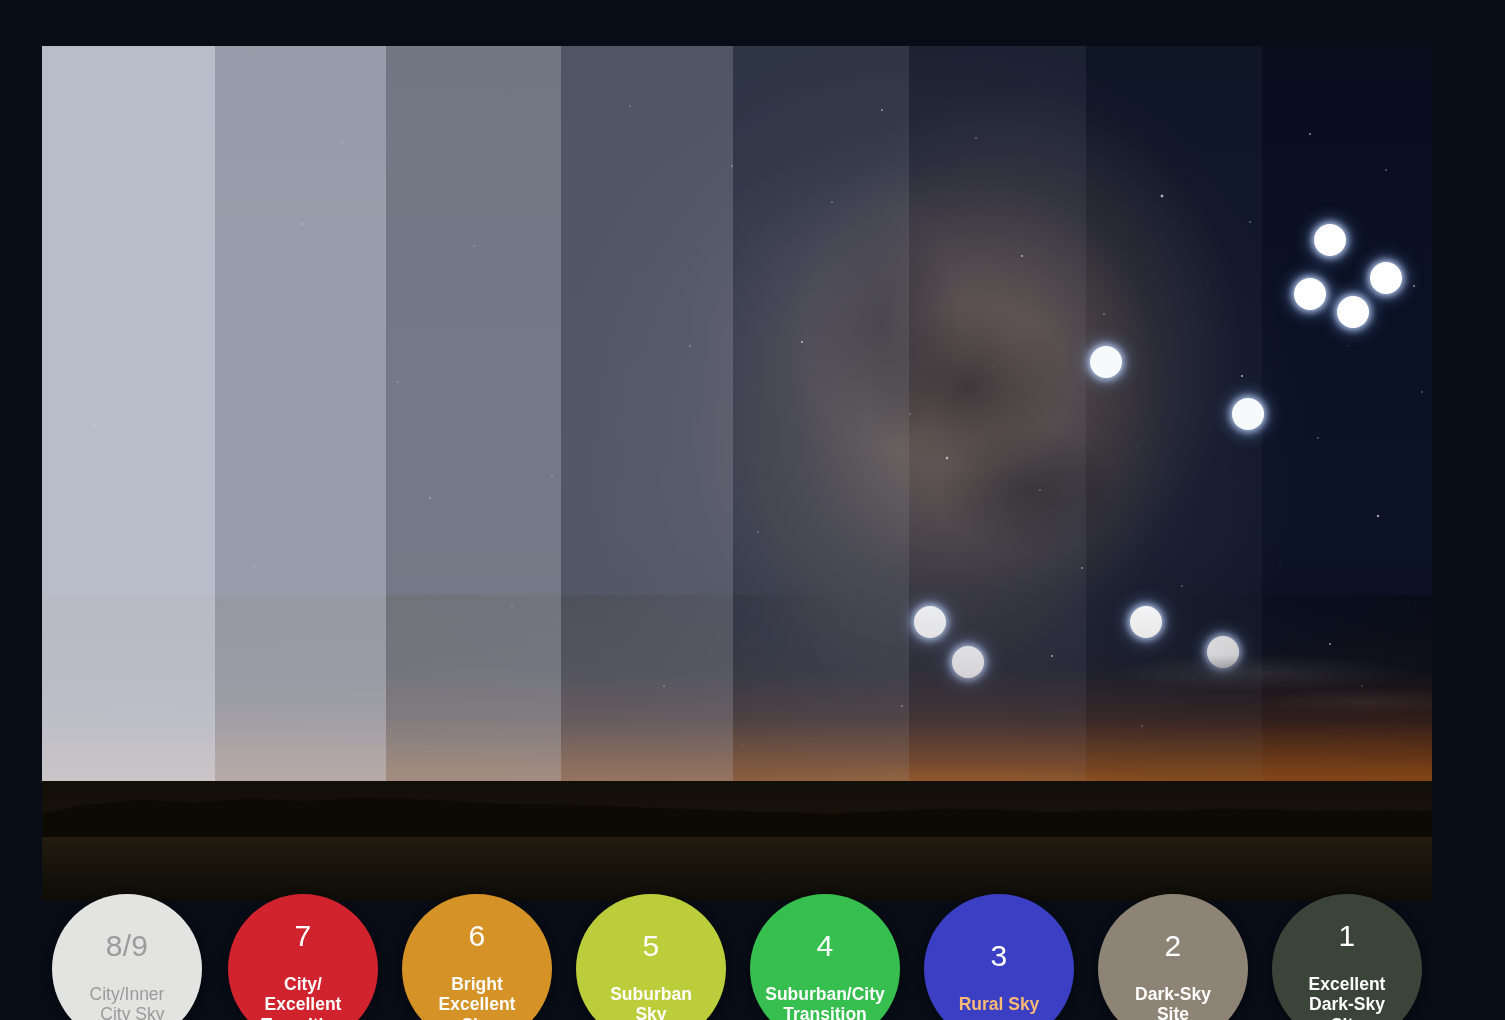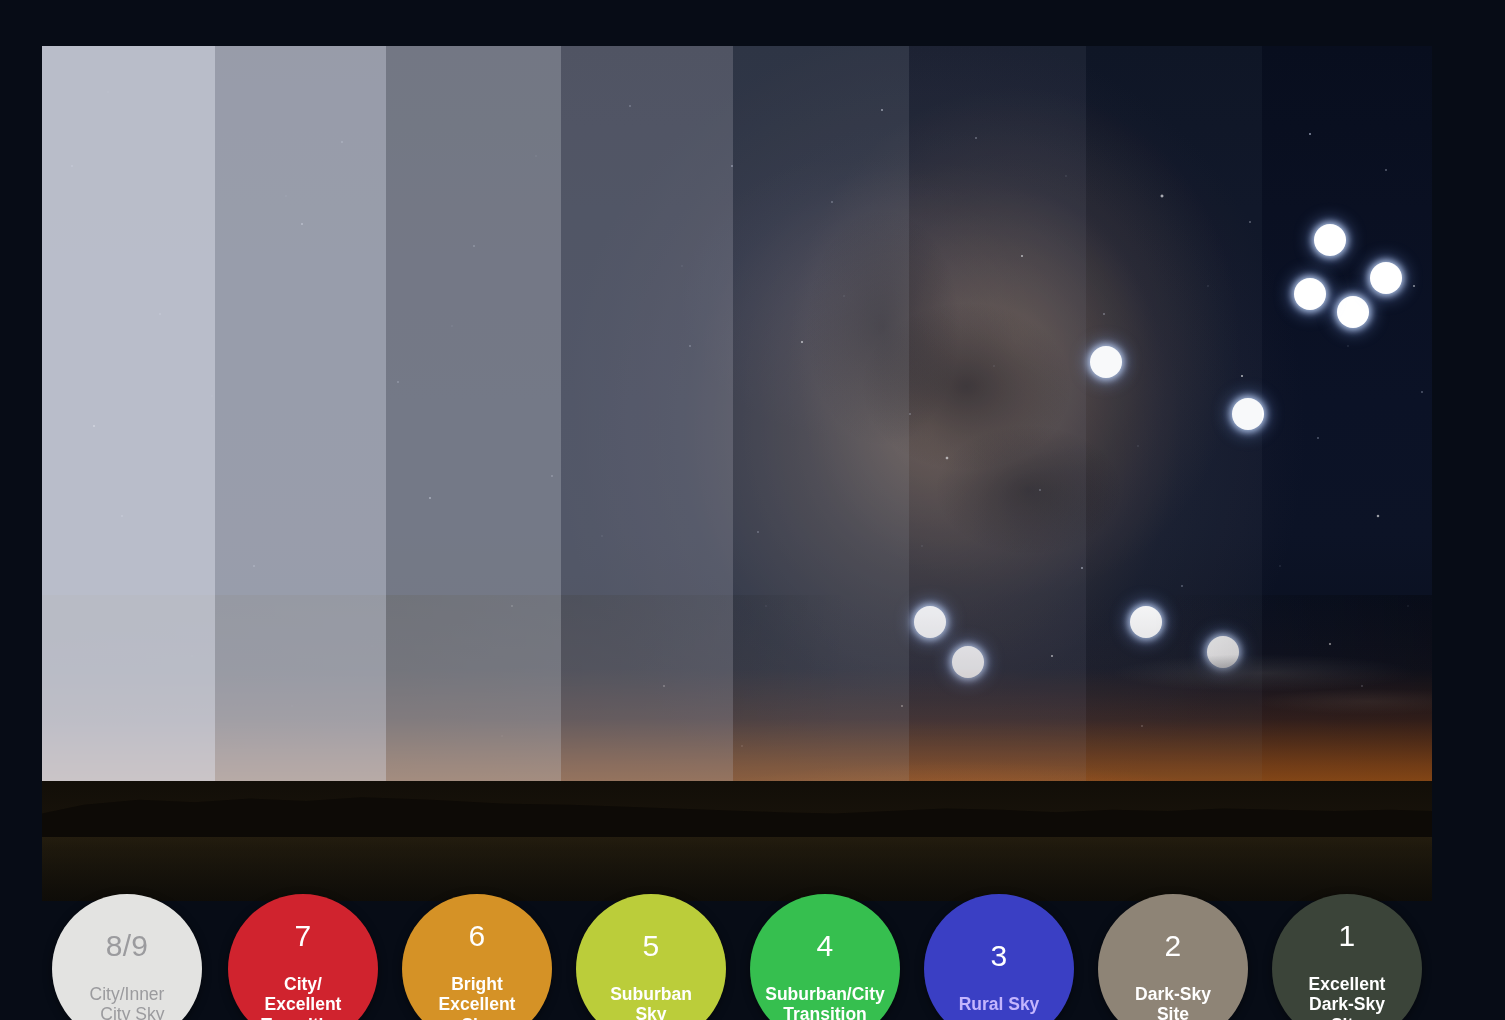--- a/index.html
+++ b/index.html
@@ -292,21 +292,21 @@
         <div class="lbl" style="color: rgb(255, 255, 255);">Suburban
 Sky</div>
       </div>
       <div class="chip" style="left: 718px; top: 0px; background: rgb(54, 191, 79);">
         <div class="num" style="color: rgb(255, 255, 255);">4</div>
         <div class="lbl" style="color: rgb(255, 255, 255);">Suburban/City
 Transition</div>
       </div>
       <div class="chip" style="left: 892px; top: 0px; background: rgb(58, 63, 196);">
         <div class="num" style="color: rgb(255, 255, 255);">3</div>
-        <div class="lbl" style="color: #c4b5fd;">Rural Sky</div>
+        <div class="lbl" style="color: #fdba74;">Rural Sky</div>
       </div>
       <div class="chip" style="left: 1066px; top: 0px; background: rgb(142, 132, 118);">
         <div class="num" style="color: rgb(255, 255, 255);">2</div>
         <div class="lbl" style="color: rgb(255, 255, 255);">Dark-Sky
 Site</div>
       </div>
       <div class="chip" style="left: 1240px; top: 0px; background: rgb(59, 68, 57);">
         <div class="num" style="color: rgb(255, 255, 255);">1</div>
         <div class="lbl" style="color: rgb(255, 255, 255);">Excellent
 Dark-Sky

